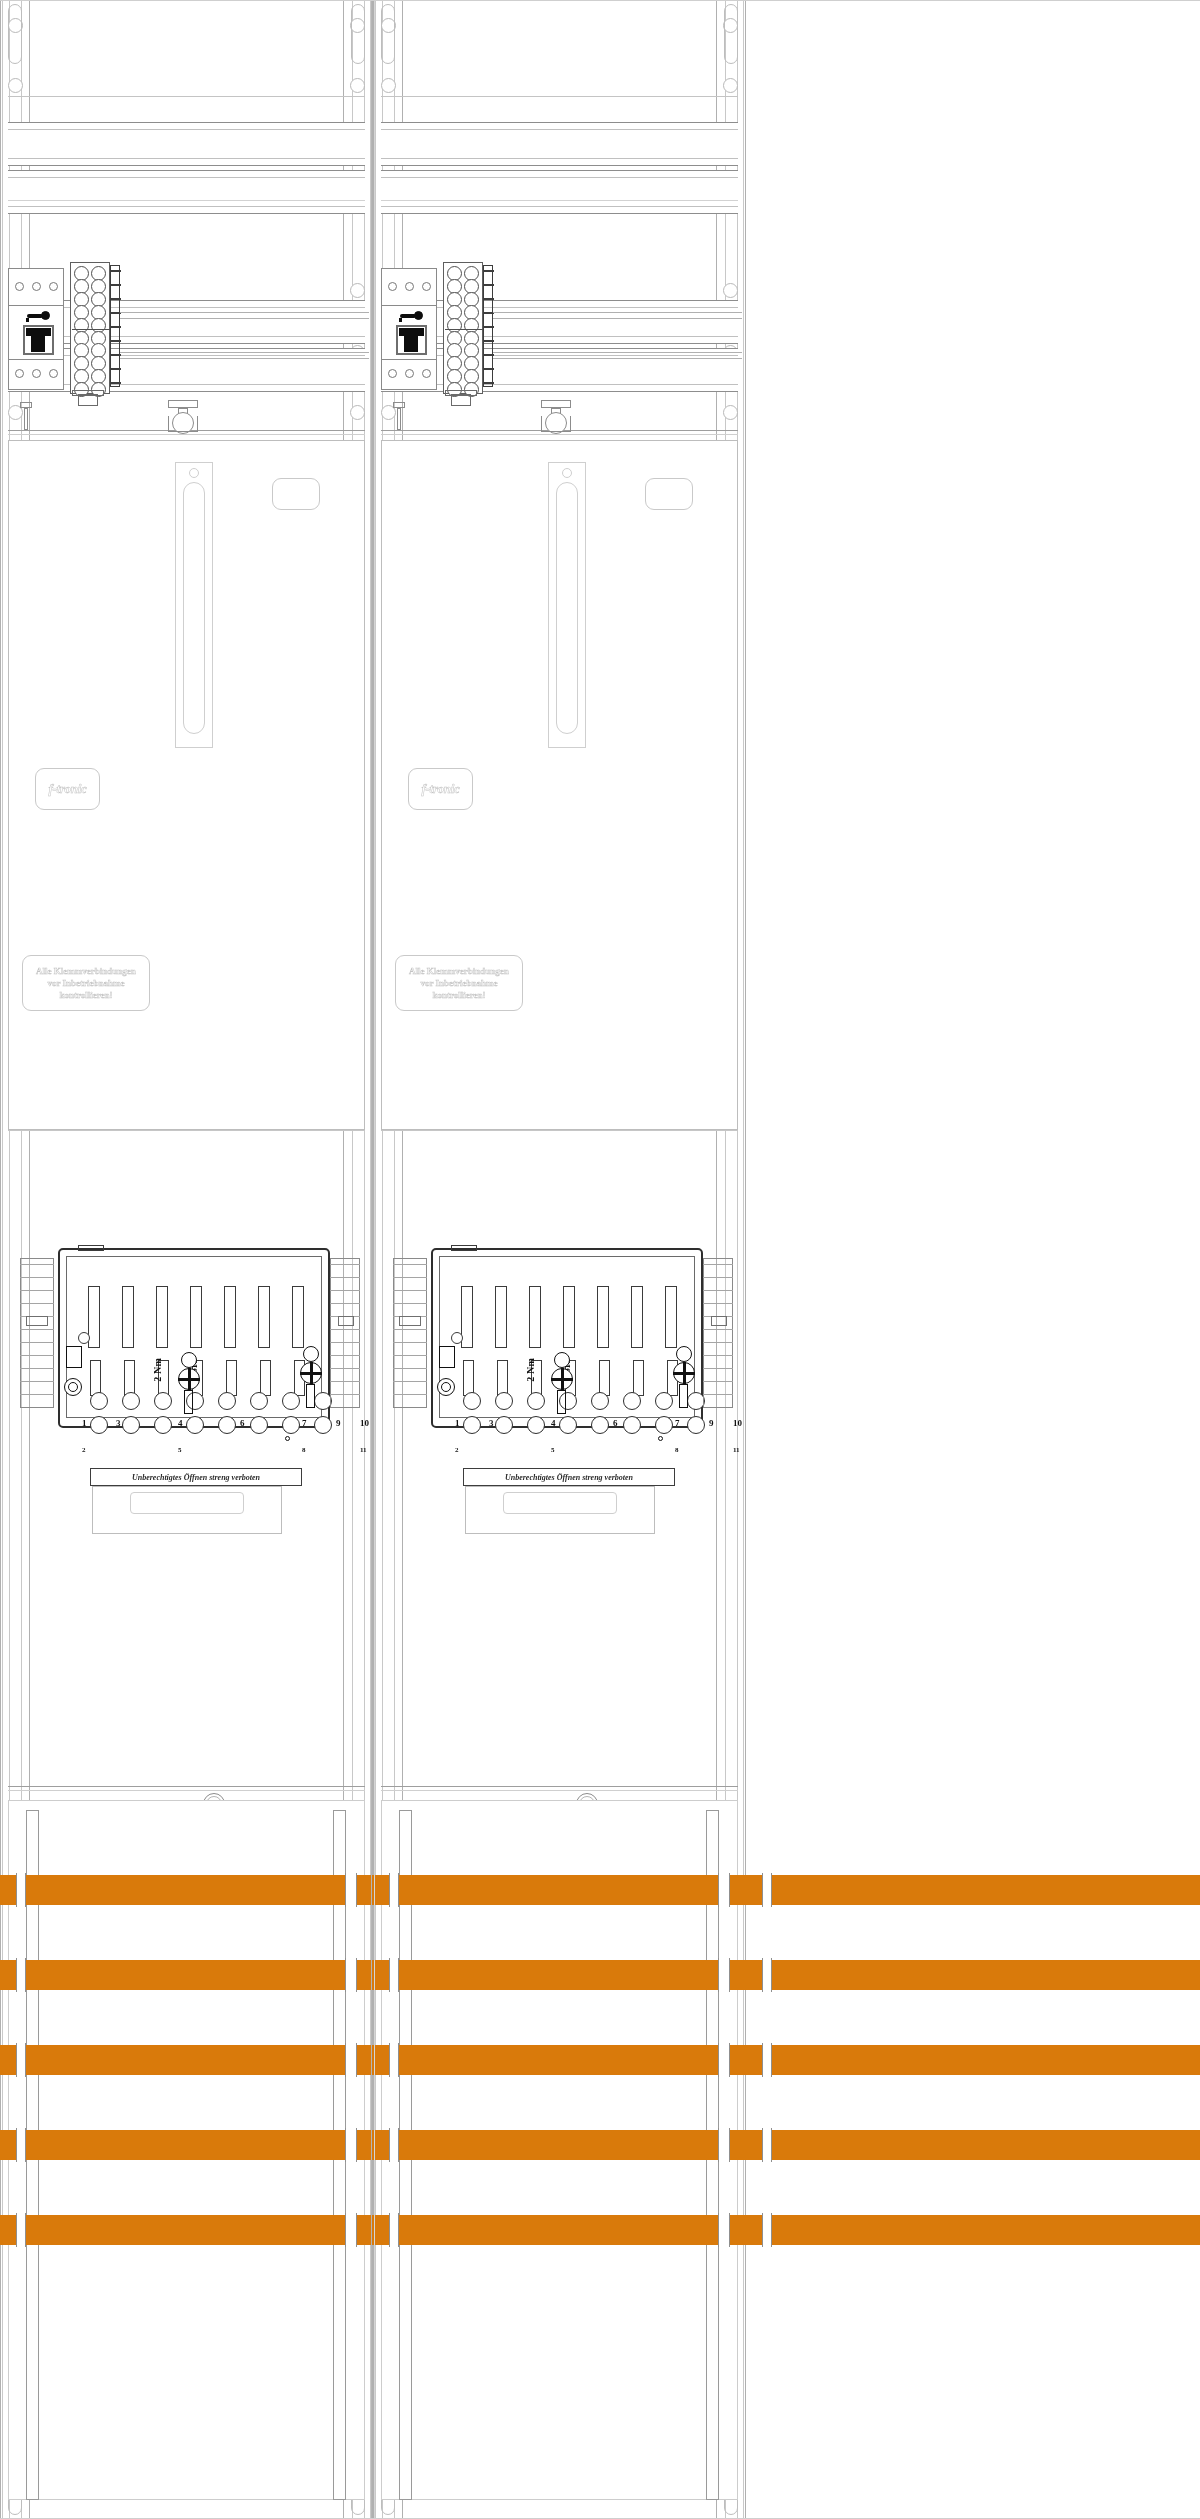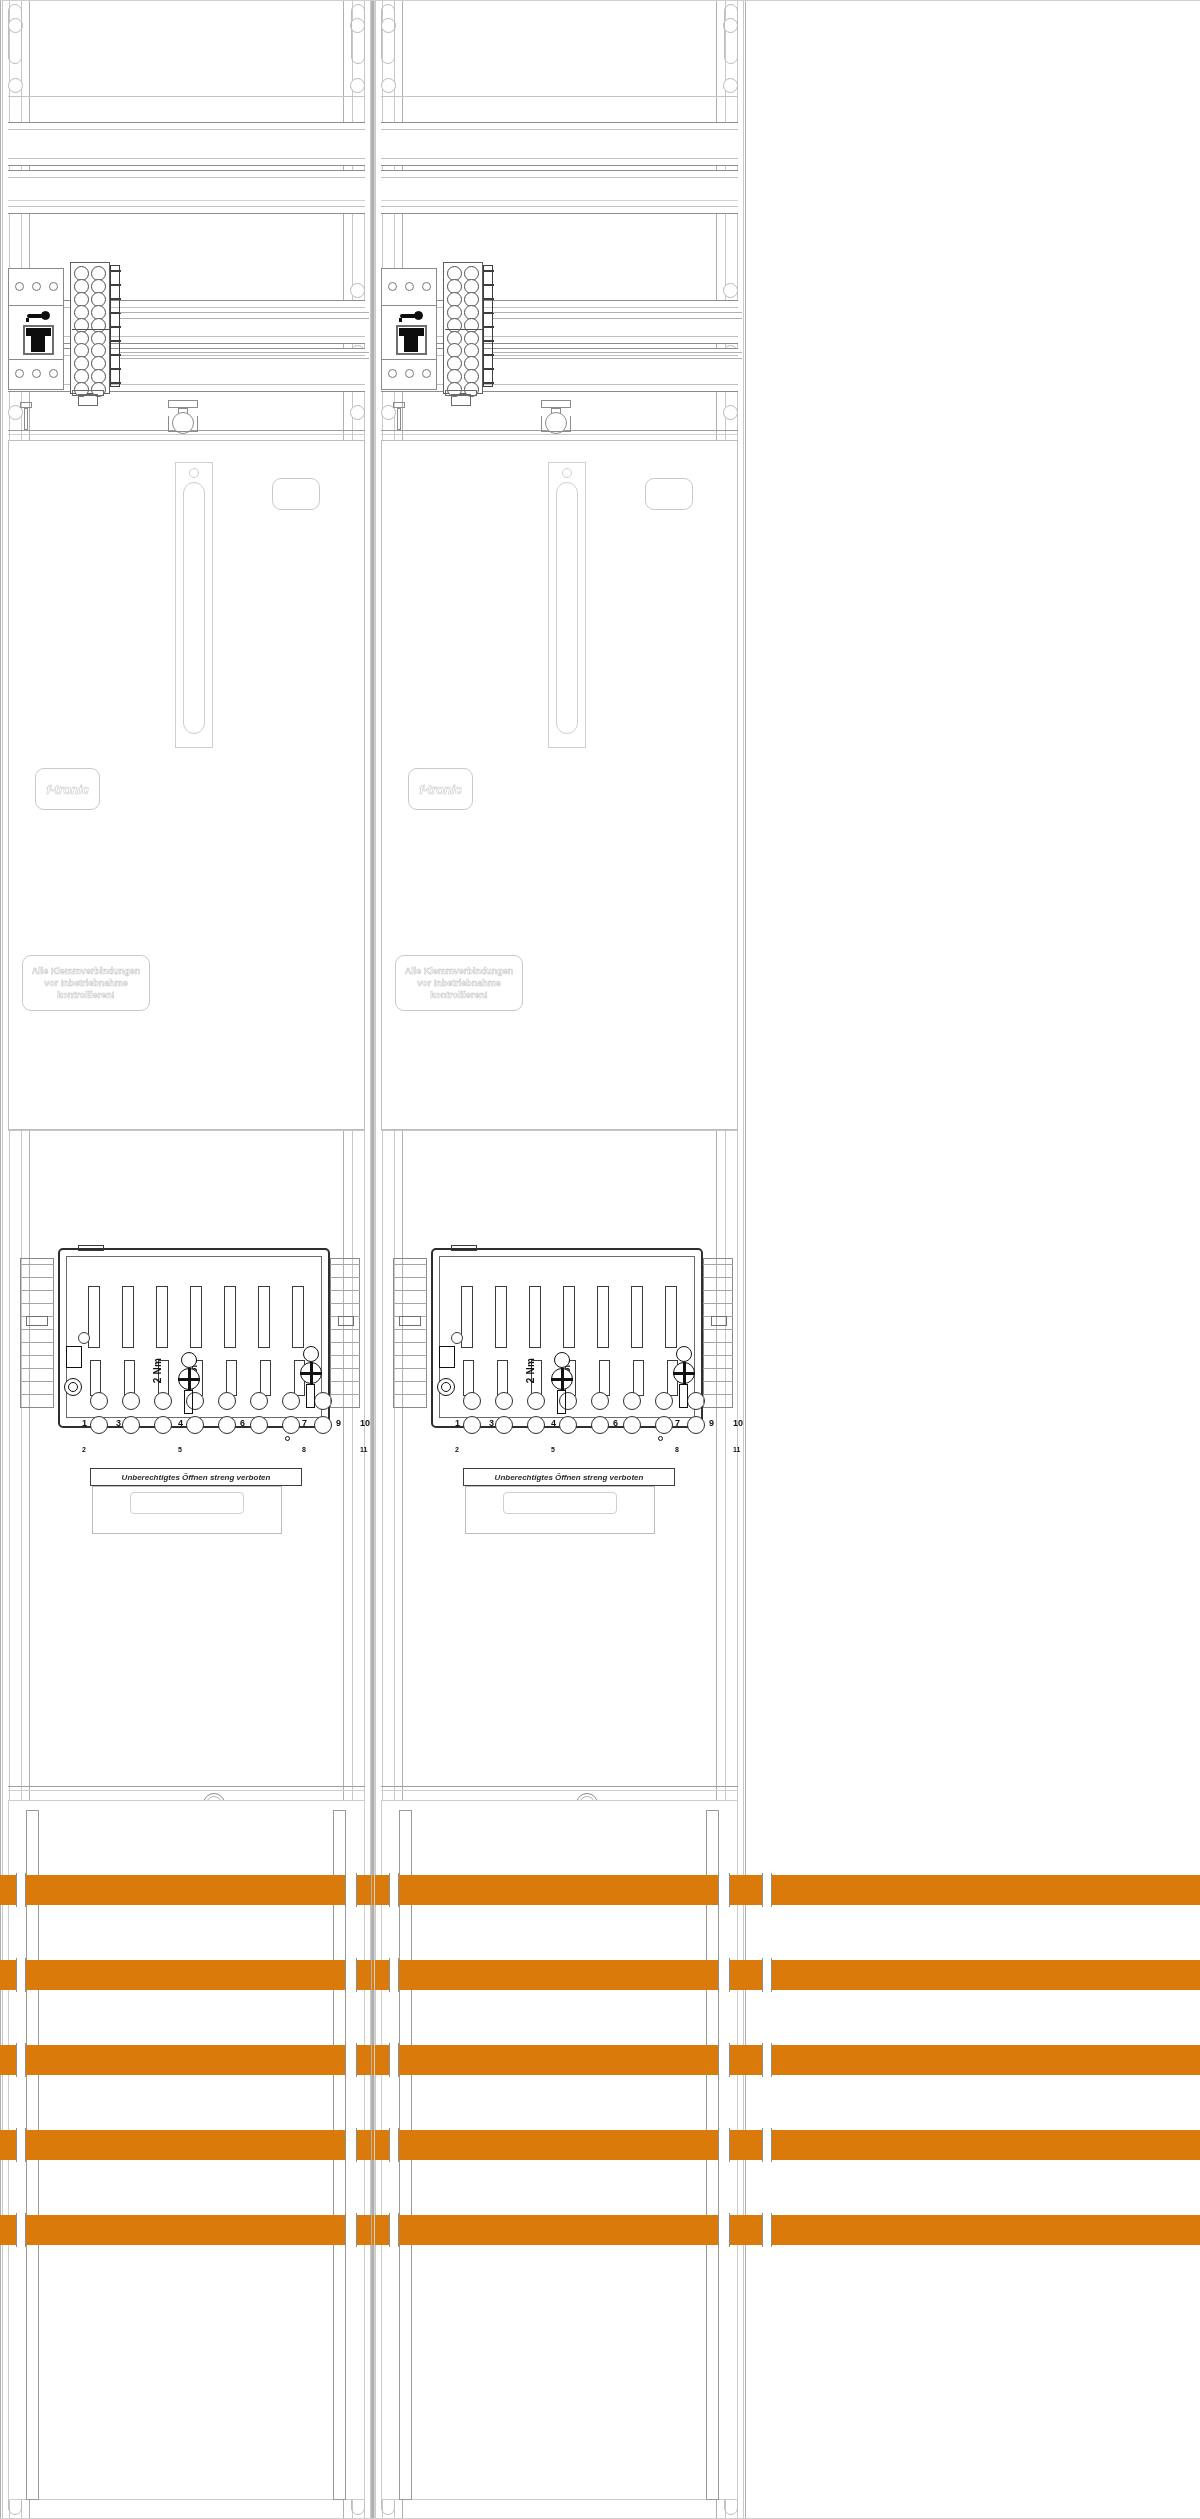--- a/index.html
+++ b/index.html
@@ -5,21 +5,21 @@
   html,body{margin:0;padding:0;background:#ffffff;}
   body{font-family:"Liberation Sans",sans-serif;}
   #stage{position:relative;width:1200px;height:2519px;background:#fff;overflow:hidden;}
 
   
   .ln{position:absolute;background:#9a9a9a;}
   .box{position:absolute;border:1px solid #9a9a9a;box-sizing:border-box;background:transparent;}
   .circ{position:absolute;border:1px solid #6f6f6f;border-radius:50%;box-sizing:border-box;background:#fff;}
 
   
-  .field{position:absolute;top:0;height:2519px;width:340px;}
+  .field{position:absolute;top:0;height:2519px;width:340px;font-family:Liberation Serif, serif;}
 
   
   .vrail{position:absolute;width:30px;top:0;bottom:0;border-left:1px solid #b0b0b0;border-right:1px solid #b0b0b0;box-sizing:border-box;}
   .vrail:before{content:"";position:absolute;left:8px;top:0;bottom:0;width:1px;background:#c8c8c8;}
   .vrail:after{content:"";position:absolute;right:7px;top:0;bottom:0;width:1px;background:#c8c8c8;}
 
   
   .hrail{position:absolute;height:44px;border-top:1px solid #8d8d8d;border-bottom:1px solid #8d8d8d;box-sizing:border-box;background:#fff;}
   .hrail:before{content:"";position:absolute;left:0;right:0;top:6px;height:1px;background:#c0c0c0;}
   .hrail:after{content:"";position:absolute;left:0;right:0;bottom:6px;height:1px;background:#c0c0c0;}

